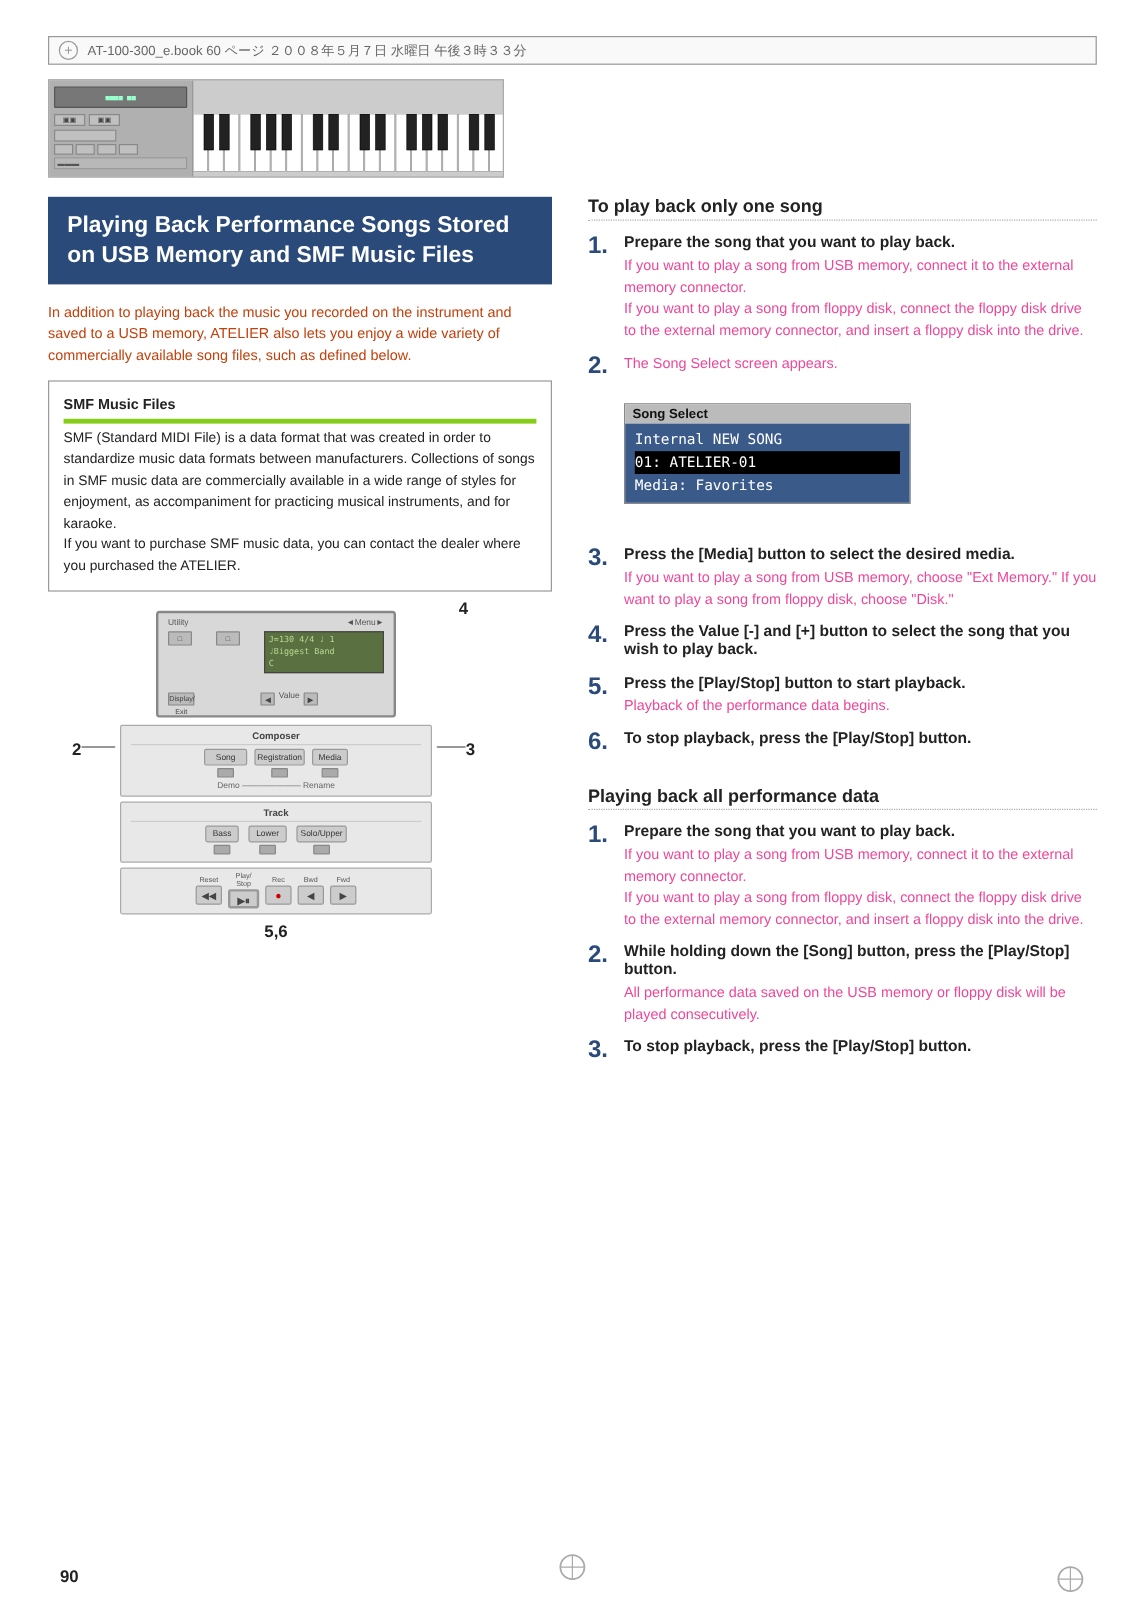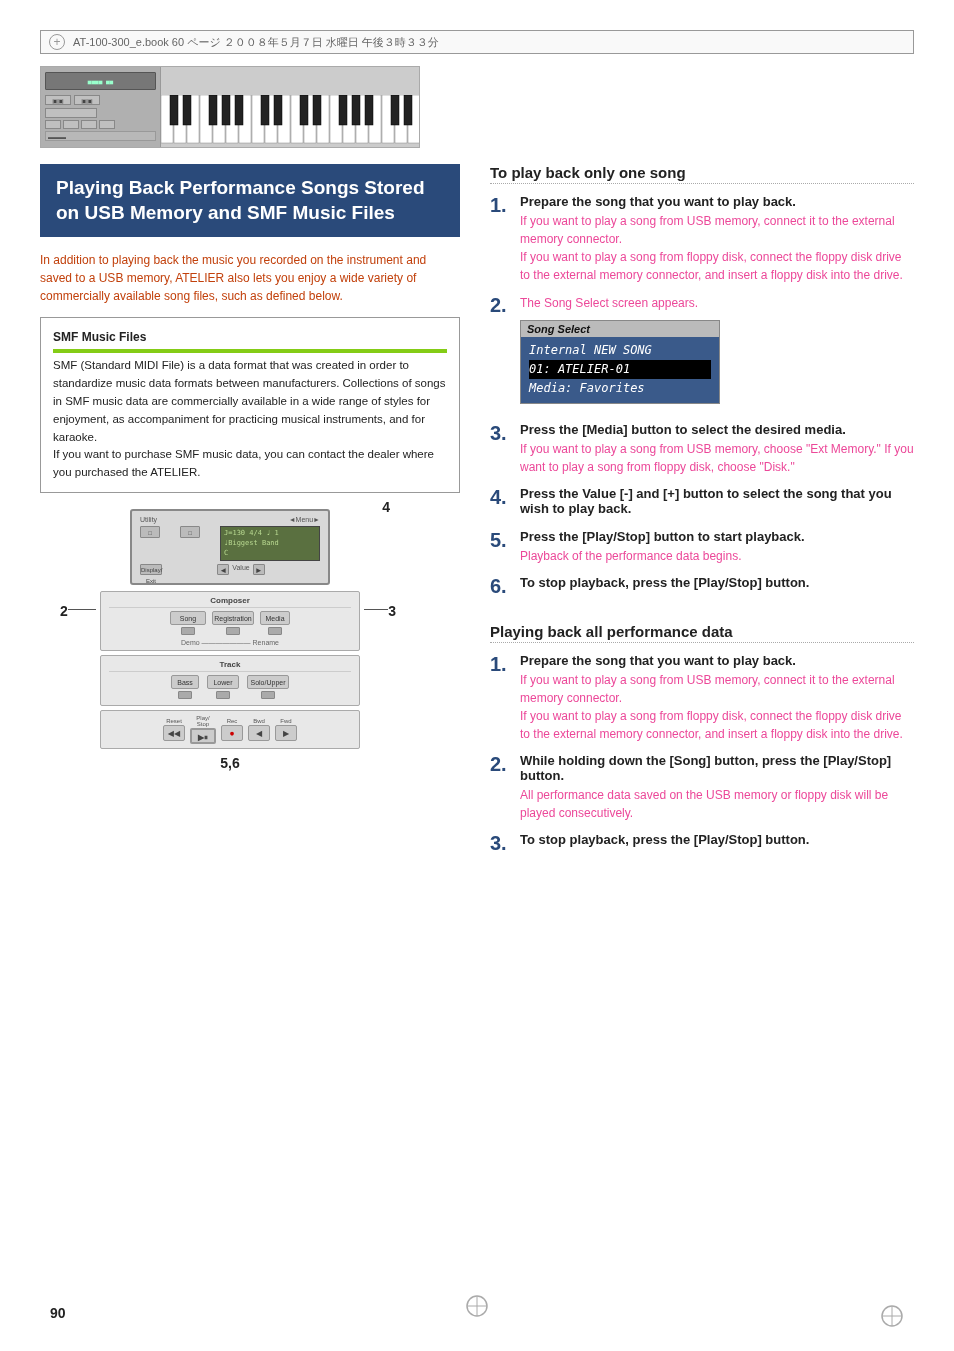--- a/index.html
+++ b/index.html
@@ -169,24 +169,23 @@
     .step-body {
       font-size: 12px;
       line-height: 1.5;
       color: #ec4899;
     }
 
     
     .song-select-screen {
       background: #fff;
       border: 1px solid #888;
-      width: 200px;
-      margin: 8px 0;
+      width: 239px;
+      margin: 24px 0;
       font-size: 11px;
-      font-style: italic;
     }
     .song-select-title {
       background: #bbb;
       color: #111;
       padding: 2px 6px;
       font-weight: bold;
       font-size: 11px;
     }
     .song-select-body {
       background: #3a5a8a;
@@ -343,21 +342,21 @@
 
       <div class="instrument-diagram">
 
         <div style="width:260px; margin:0 auto 2px 60px; position:relative;">
 
           <div style="background:#d8d8d8; border:2px solid #888; border-radius:3px; padding:5px 8px; width:200px; margin: 0 auto;">
             <div style="display:flex; justify-content:space-between; font-size:7px; color:#555; margin-bottom:3px;">
               <span>Utility</span>
               <span>◄Menu►</span>
             </div>
-            <div style="display:flex; gap:20px; margin-bottom:3px;">
+            <div style="display:flex; gap:20px; margin-bottom:16px;">
               <div style="width:20px; height:12px; background:#bbb; border:1px solid #888; border-radius:1px; font-size:6px; text-align:center; line-height:12px; color:#444;">□</div>
               <div style="width:20px; height:12px; background:#bbb; border:1px solid #888; border-radius:1px; font-size:6px; text-align:center; line-height:12px; color:#444;">□</div>
 
               <div style="flex:1; background:#5a7040; border:1px solid #444; padding:2px 3px; min-height:30px; font-family:monospace; font-size:7px; color:#b8d890; line-height:1.4;">
                 <div>J=130  4/4  ♩   1</div>
                 <div>♩Biggest Band</div>
                 <div>C</div>
               </div>
             </div>
             <div style="display:flex; justify-content:space-between; align-items:center; font-size:7px; color:#555; margin-bottom:3px;">

